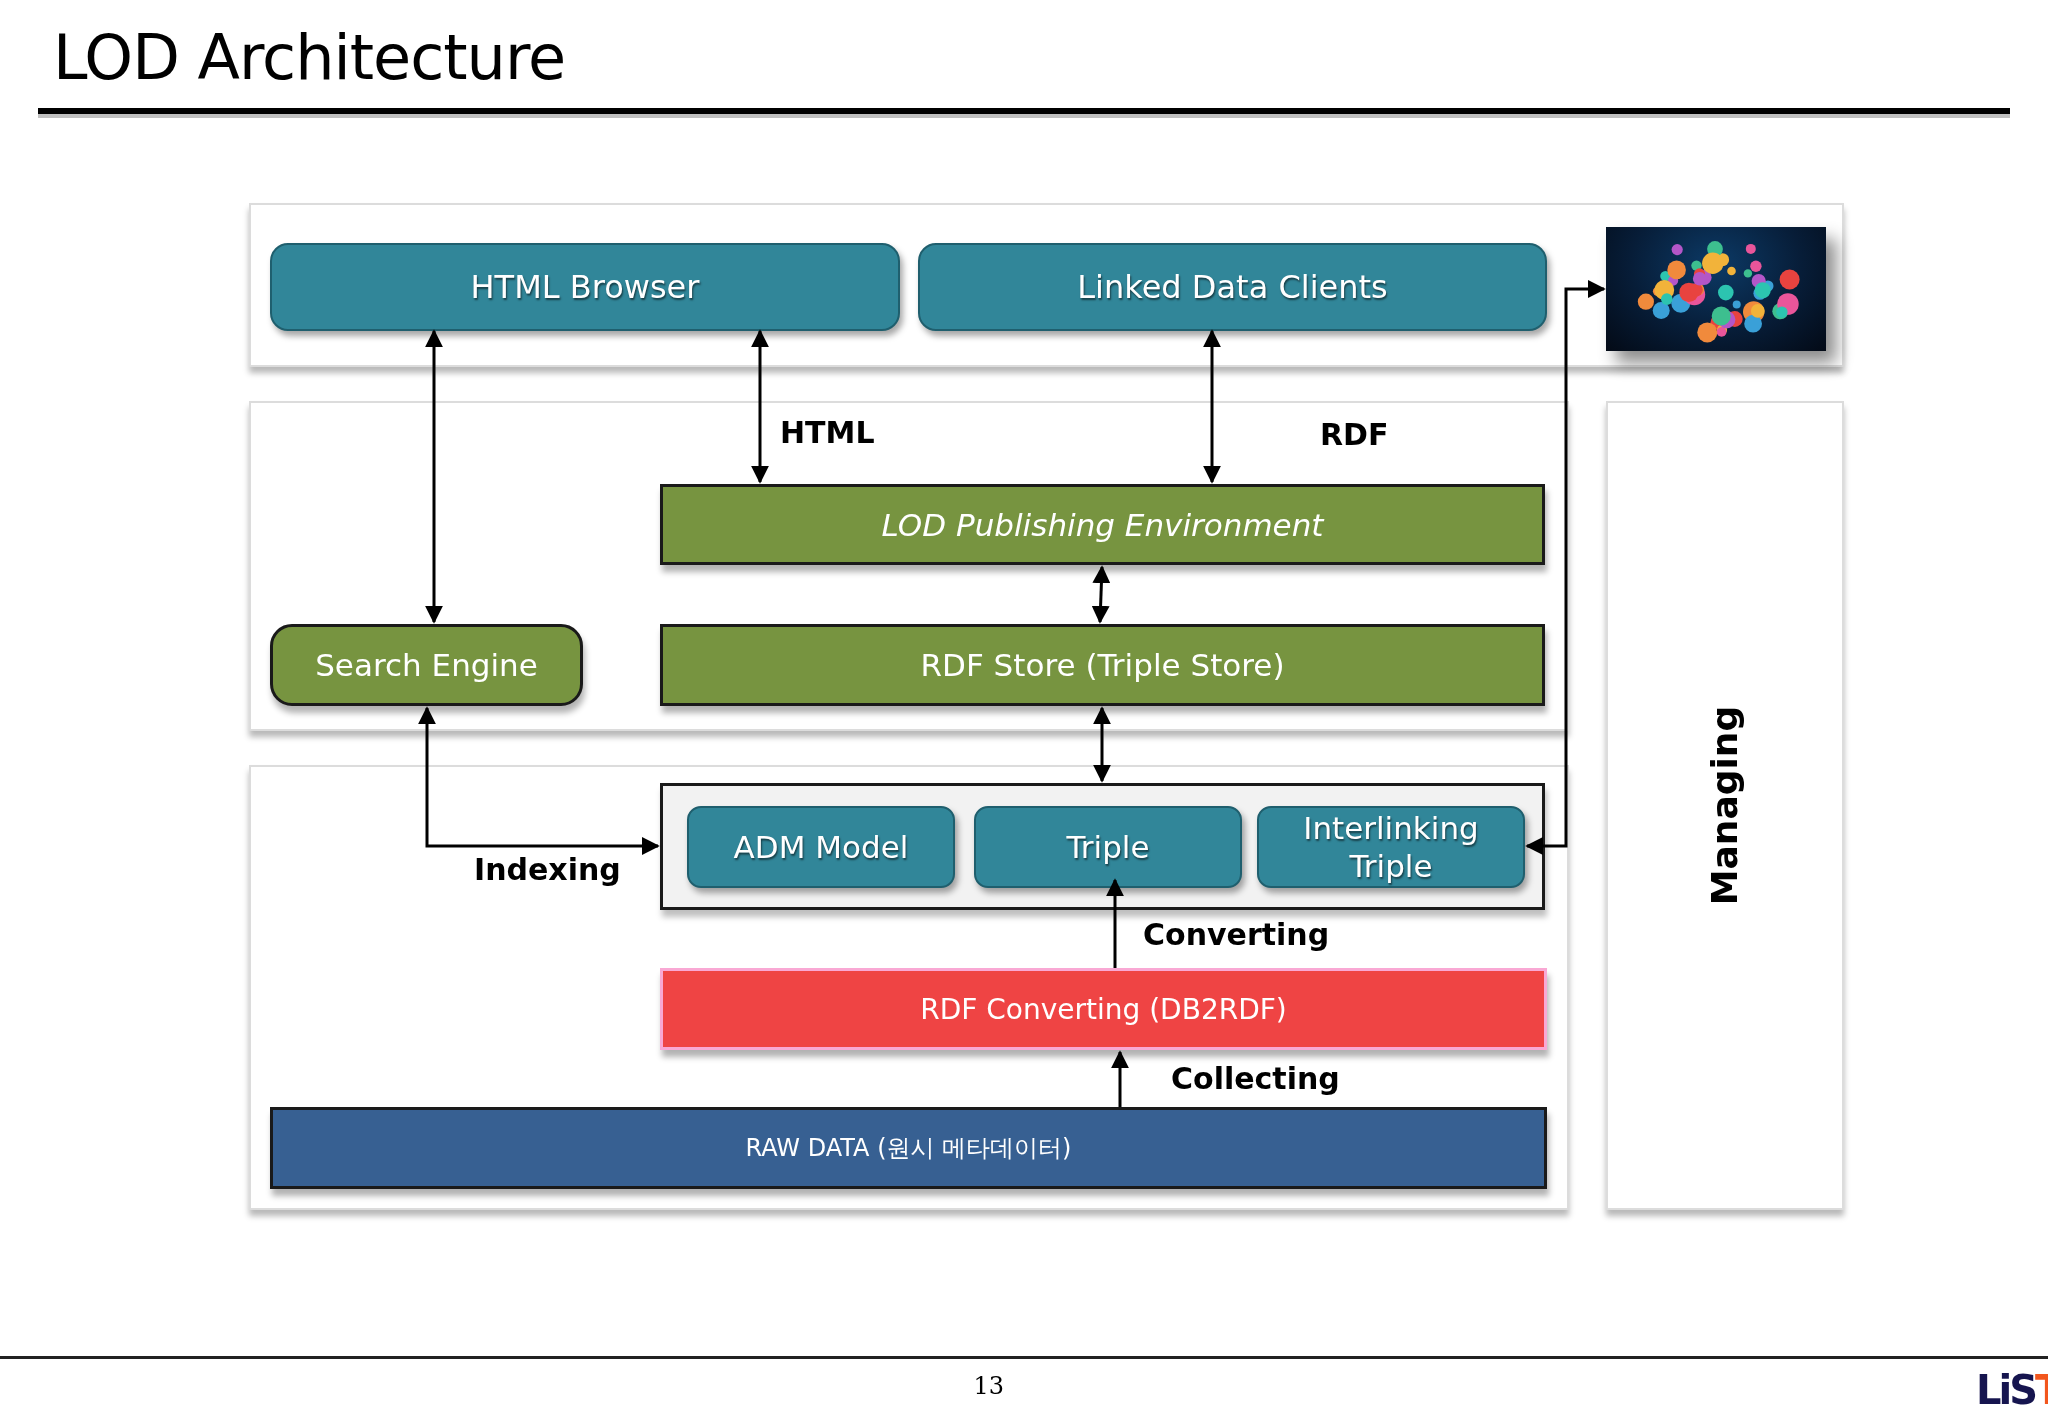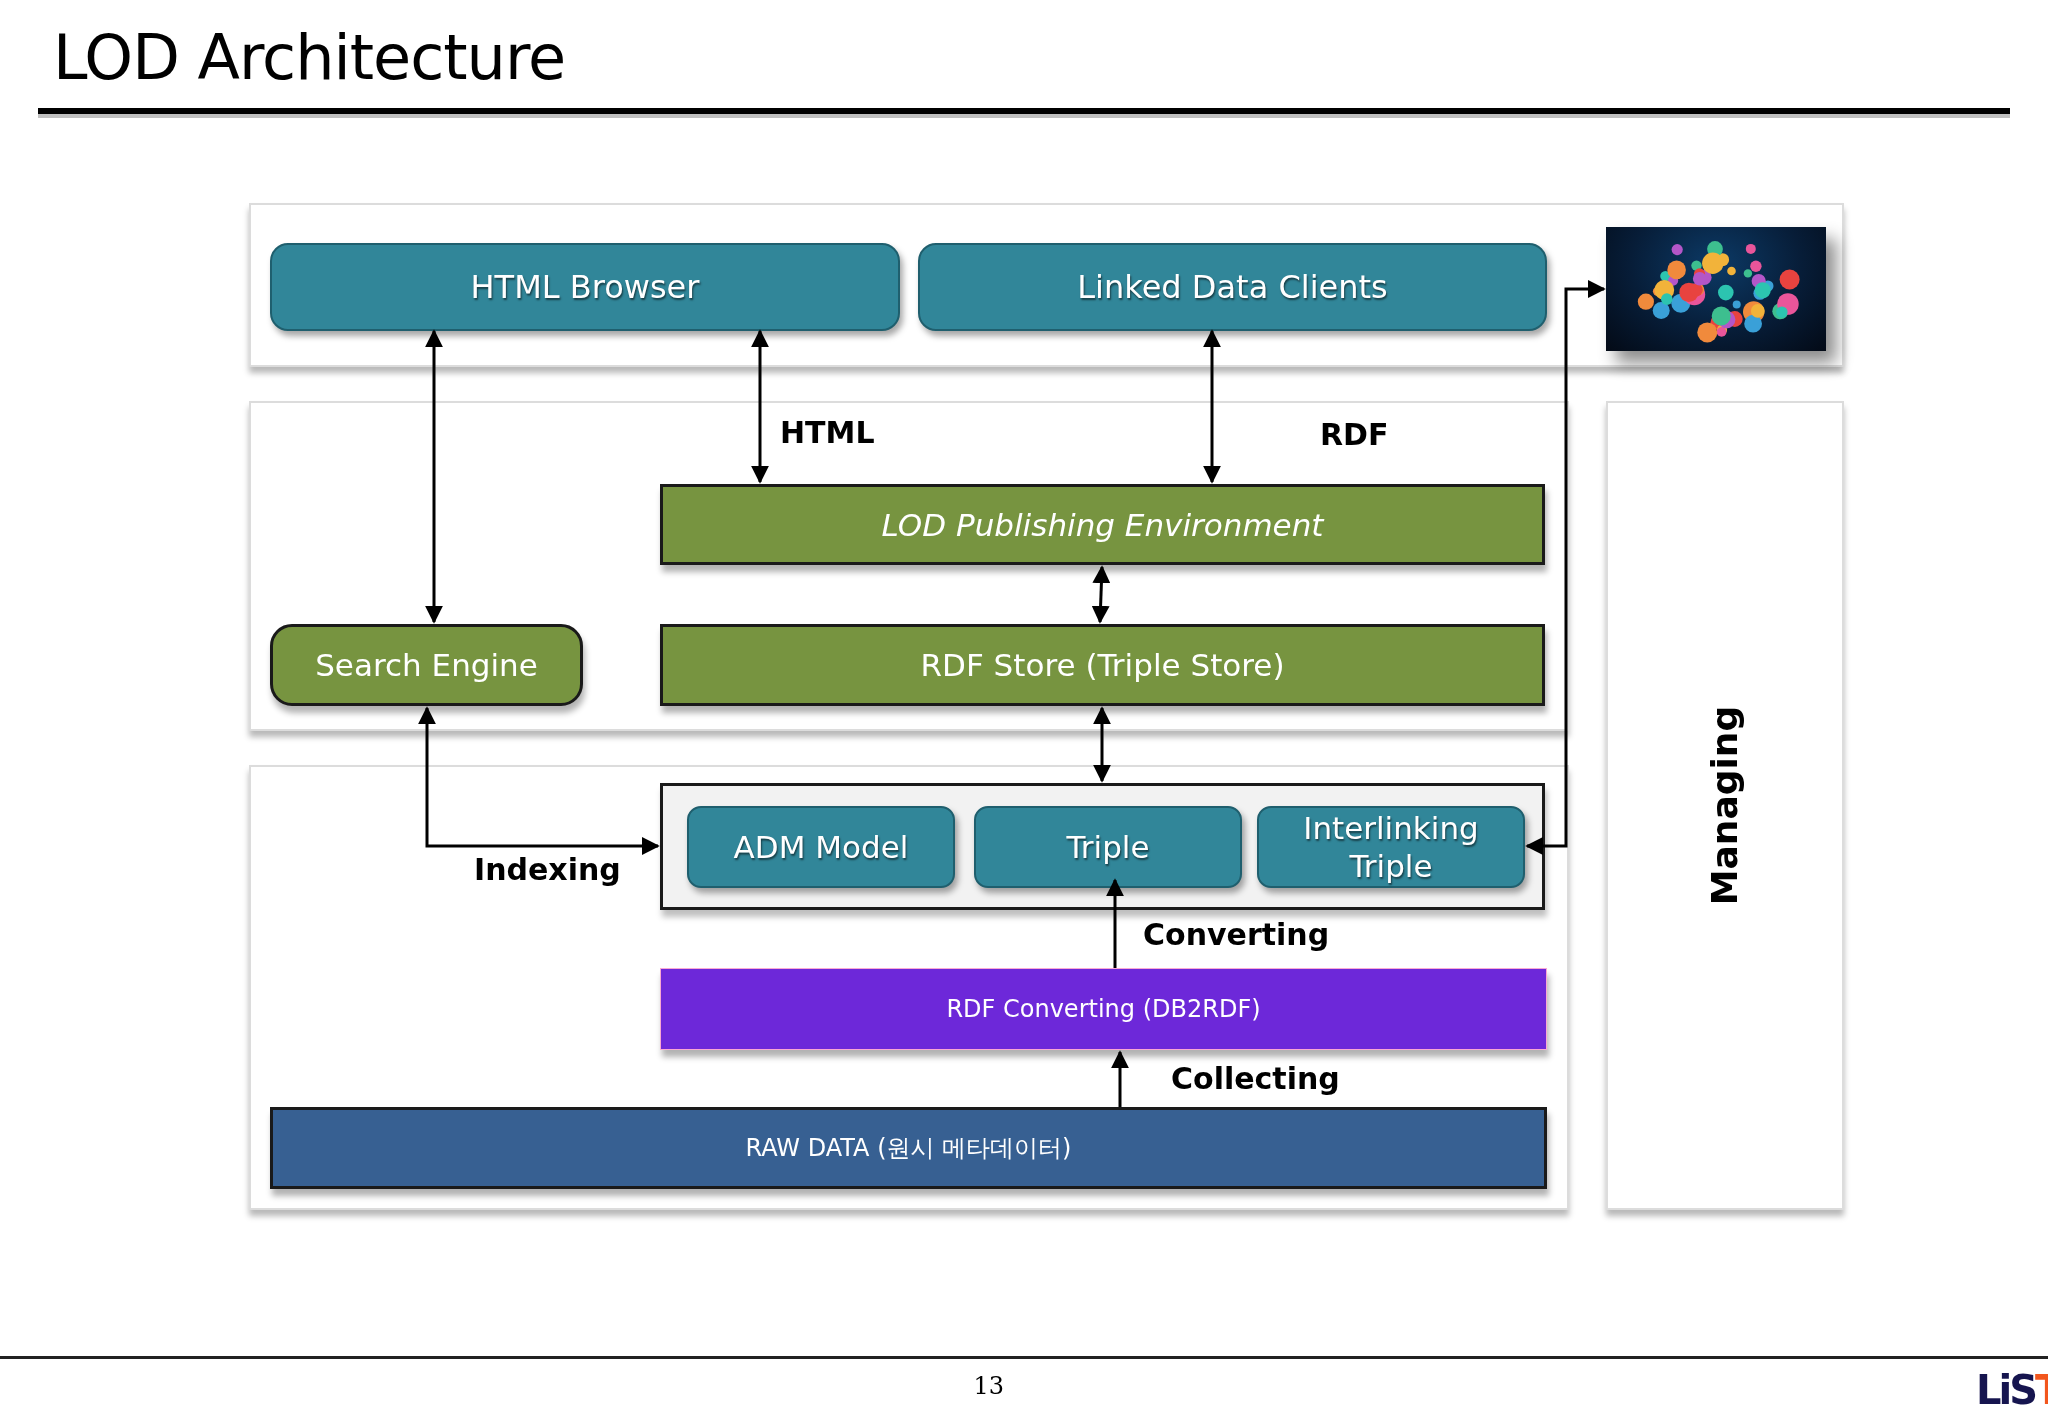--- a/index.html
+++ b/index.html
@@ -29,23 +29,23 @@
     box-sizing: border-box;
   }
   .tealbox.small { border-radius: 14px; font-size: 31px; }
   .greenbox {
     background: #779440; border: 3px solid #1a1a1a; color: #fff;
     display: flex; align-items: center; justify-content: center;
     font-size: 31px; box-sizing: border-box;
     box-shadow: 2px 7px 6px rgba(0,0,0,0.3);
   }
   .redbox {
-    background: #6d28d9; border: 1px solid #f9a8d4; color: #fff;
+    background: #ef4444; border: 3px solid #f9a8d4; color: #fff;
     display: flex; align-items: center; justify-content: center;
-    font-size: 24px; box-sizing: border-box;
+    font-size: 28px; box-sizing: border-box;
     box-shadow: 2px 7px 6px rgba(0,0,0,0.3);
   }
   .bluebox {
     background: #376092; border: 3px solid #1a1a1a; color: #fff;
     display: flex; align-items: center; justify-content: center;
     font-size: 24px; box-sizing: border-box;
     box-shadow: 2px 7px 6px rgba(0,0,0,0.3);
   }
   .innerbox {
     background: #f2f2f2; border: 3px solid #1a1a1a; box-sizing: border-box;

